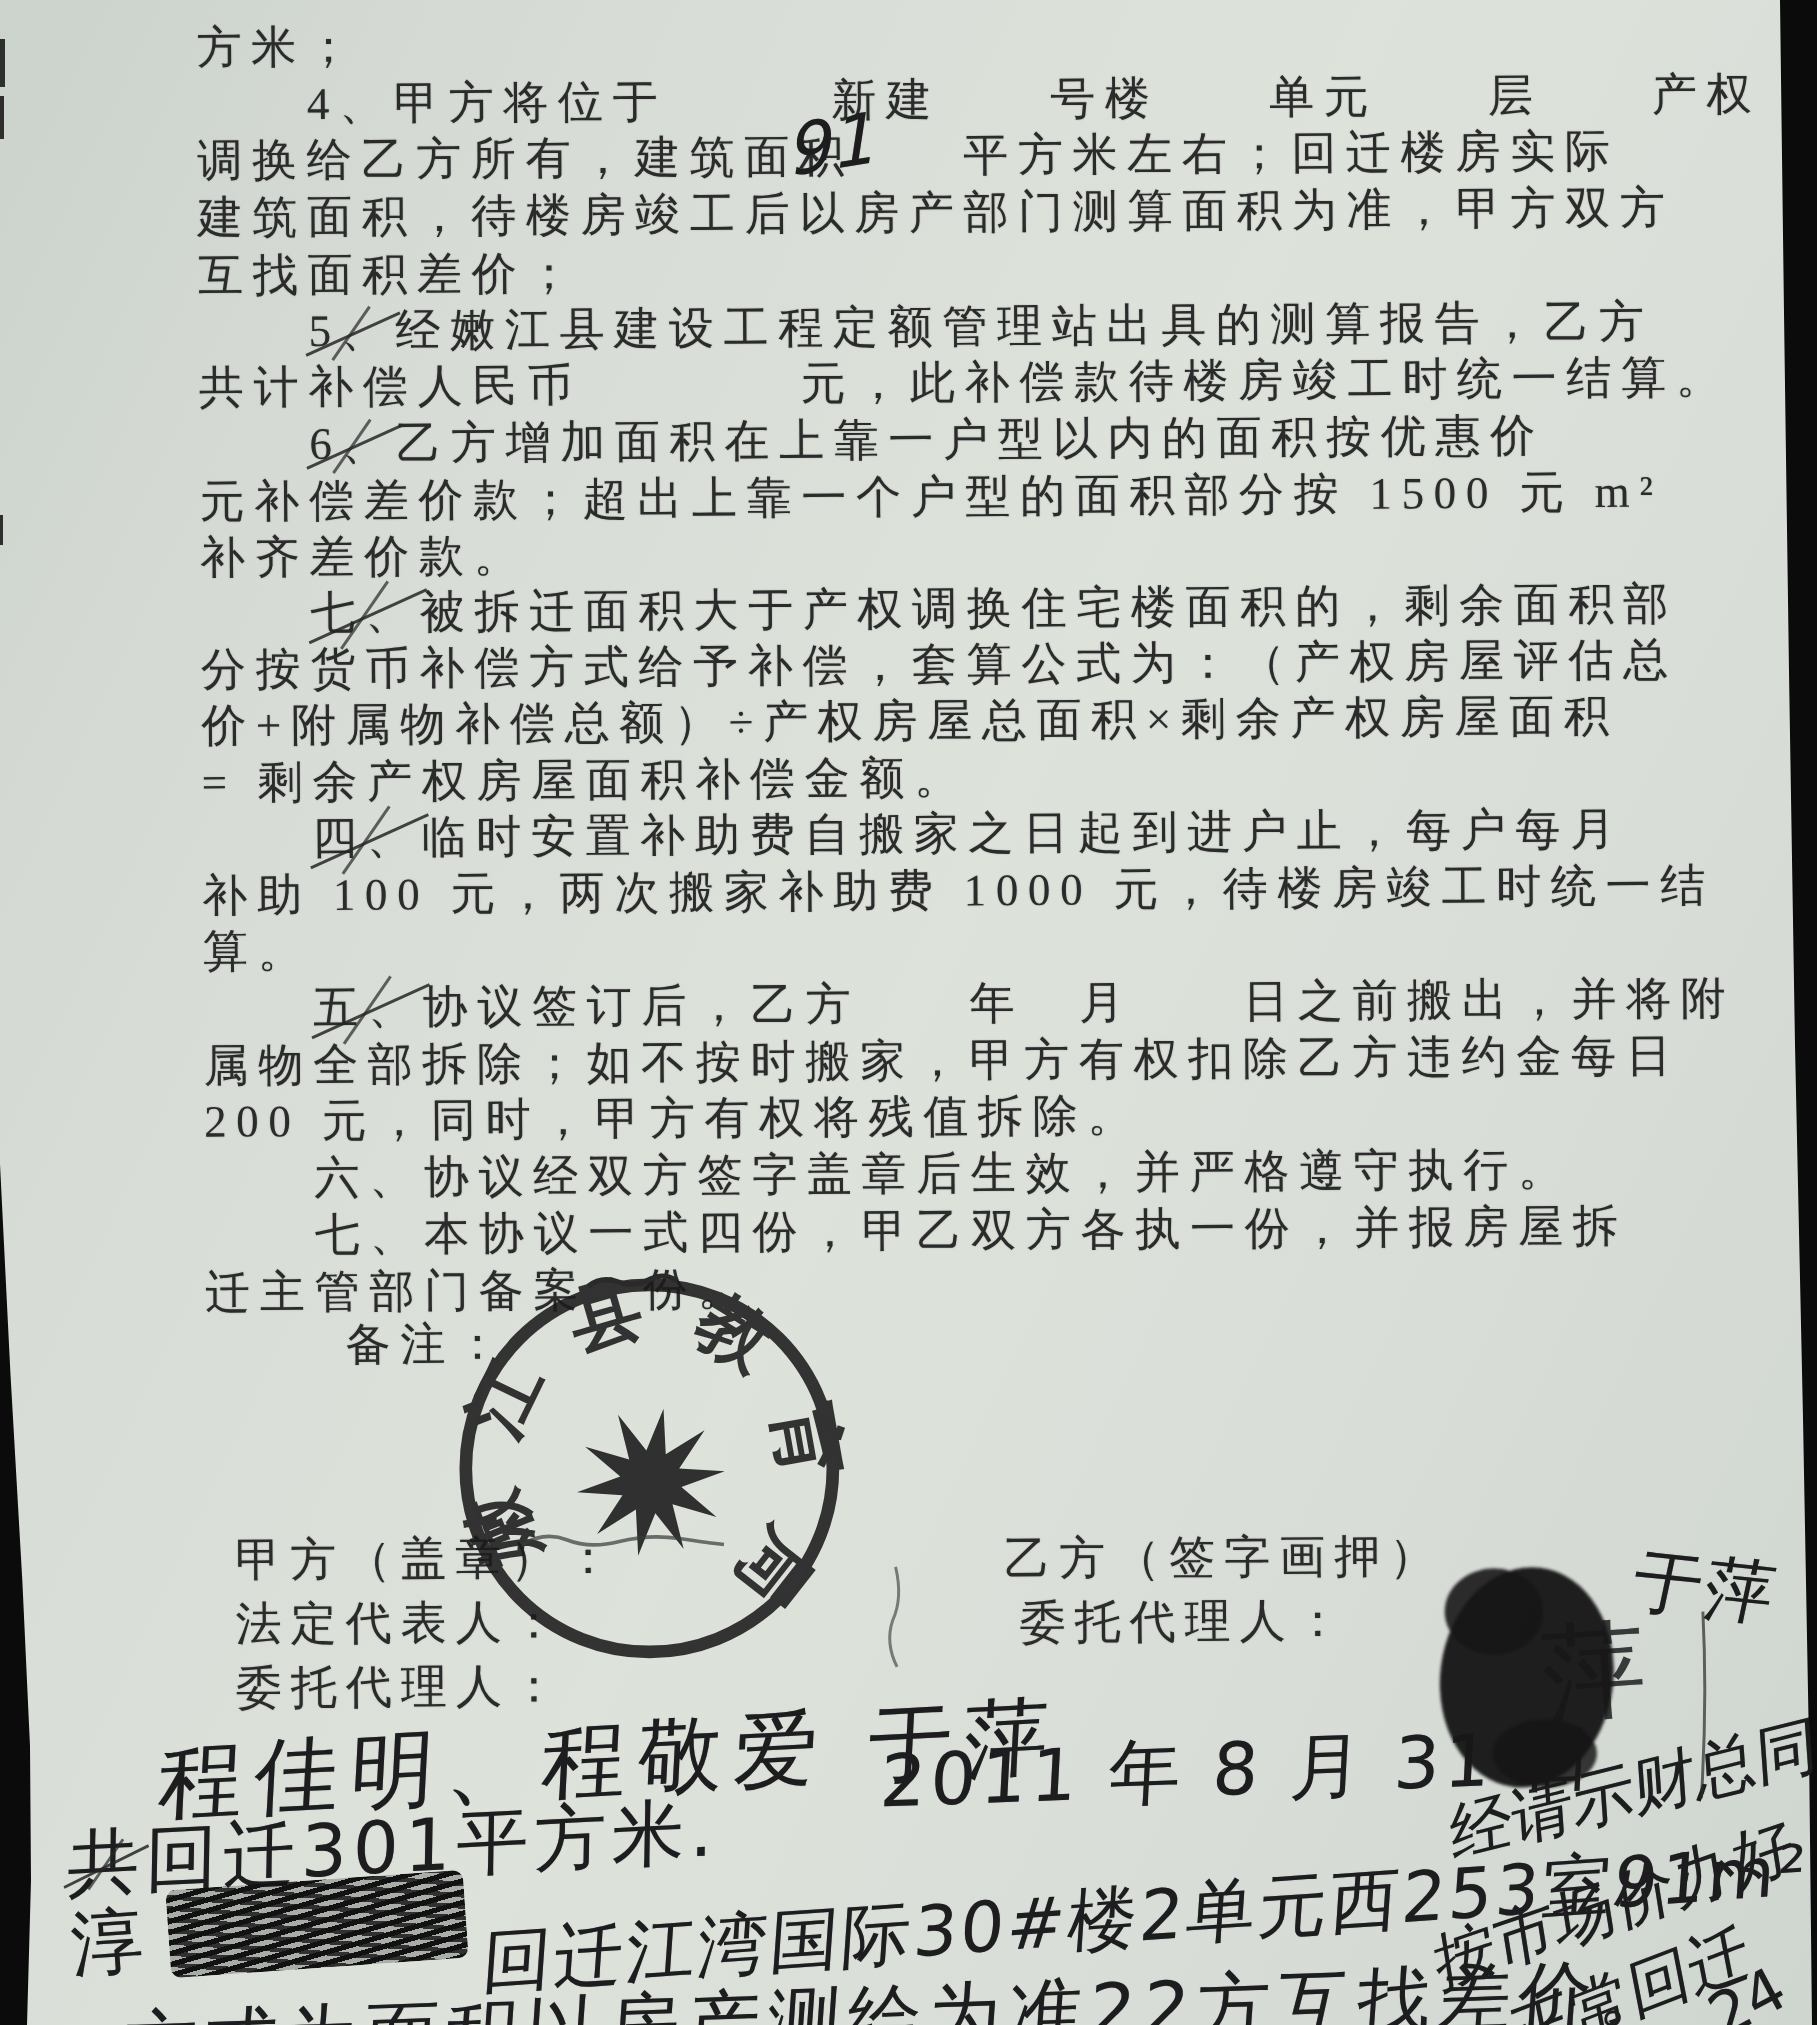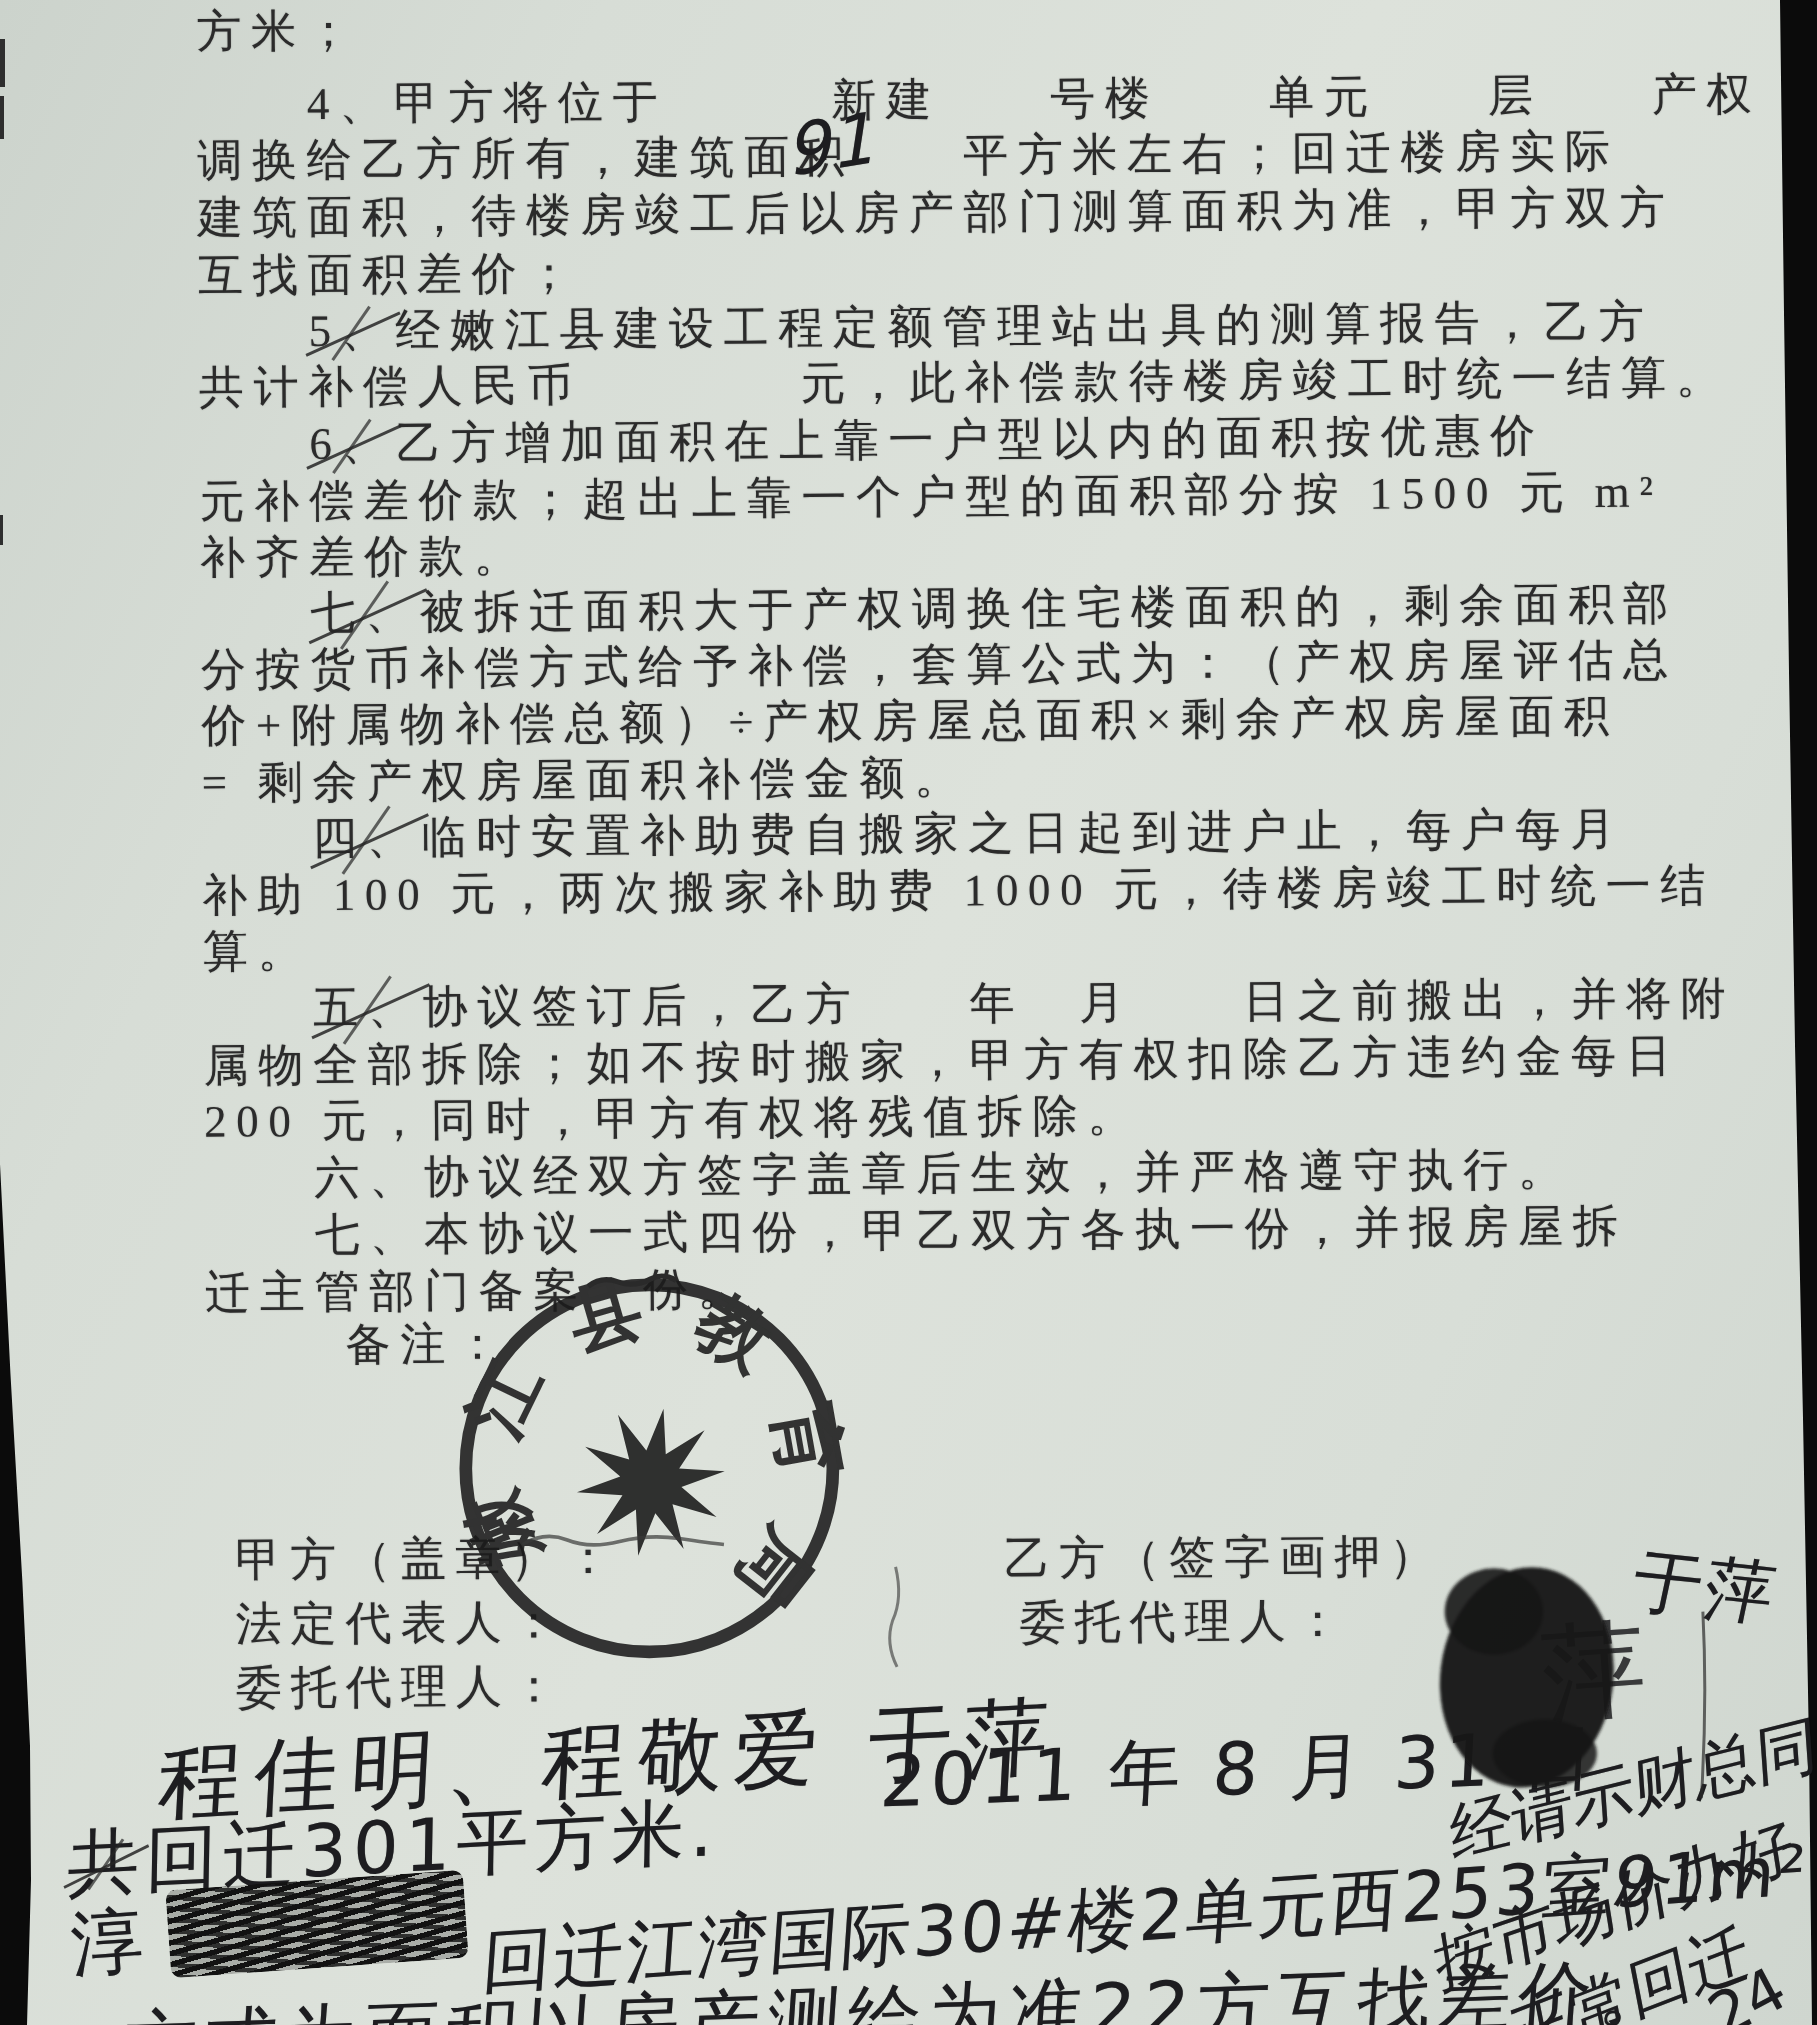--- a/index.html
+++ b/index.html
@@ -34,21 +34,21 @@
 <body>
 
 <div id="page">
   <div id="paper"></div>
 
   <div class="edge-mark" style="left:0;top:39px;width:5.2px;height:48px"></div>
   <div class="edge-mark" style="left:0;top:96px;width:3.7px;height:43px"></div>
   <div class="edge-mark" style="left:0;top:515px;width:3px;height:30px"></div>
 
   <div id="printLayer">
-    <div class="pline" style="left:203px;top:2px">方米；</div>
+    <div class="pline" style="left:203px;top:18px">方米；</div>
     <div class="pline" style="left:313px;top:75px"><span class="num">4、</span><span>甲方将位于　　　新建　　号楼　　单元　　层　　产权</span></div>
     <div class="pline" style="left:203px;top:131px">调换给乙方所有，建筑面积　　平方米左右；回迁楼房实际</div>
     <div class="pline" style="left:203px;top:188px">建筑面积，待楼房竣工后以房产部门测算面积为准，甲方双方</div>
     <div class="pline" style="left:203px;top:246px">互找面积差价；</div>
     <div class="pline" style="left:313px;top:302px"><span class="num xout">5、</span><span>经嫩江县建设工程定额管理站出具的测算报告，乙方</span></div>
     <div class="pline" style="left:203px;top:358px">共计补偿人民币　　　　元，此补偿款待楼房竣工时统一结算。</div>
     <div class="pline" style="left:313px;top:415px"><span class="num xout">6、</span><span>乙方增加面积在上靠一户型以内的面积按优惠价</span></div>
     <div class="pline" style="left:203px;top:472px">元补偿差价款；超出上靠一个户型的面积部分按 1500 元 m²</div>
     <div class="pline" style="left:203px;top:528px">补齐差价款。</div>
     <div class="pline" style="left:313px;top:584px"><span class="num xout">七、</span><span>被拆迁面积大于产权调换住宅楼面积的，剩余面积部</span></div>

